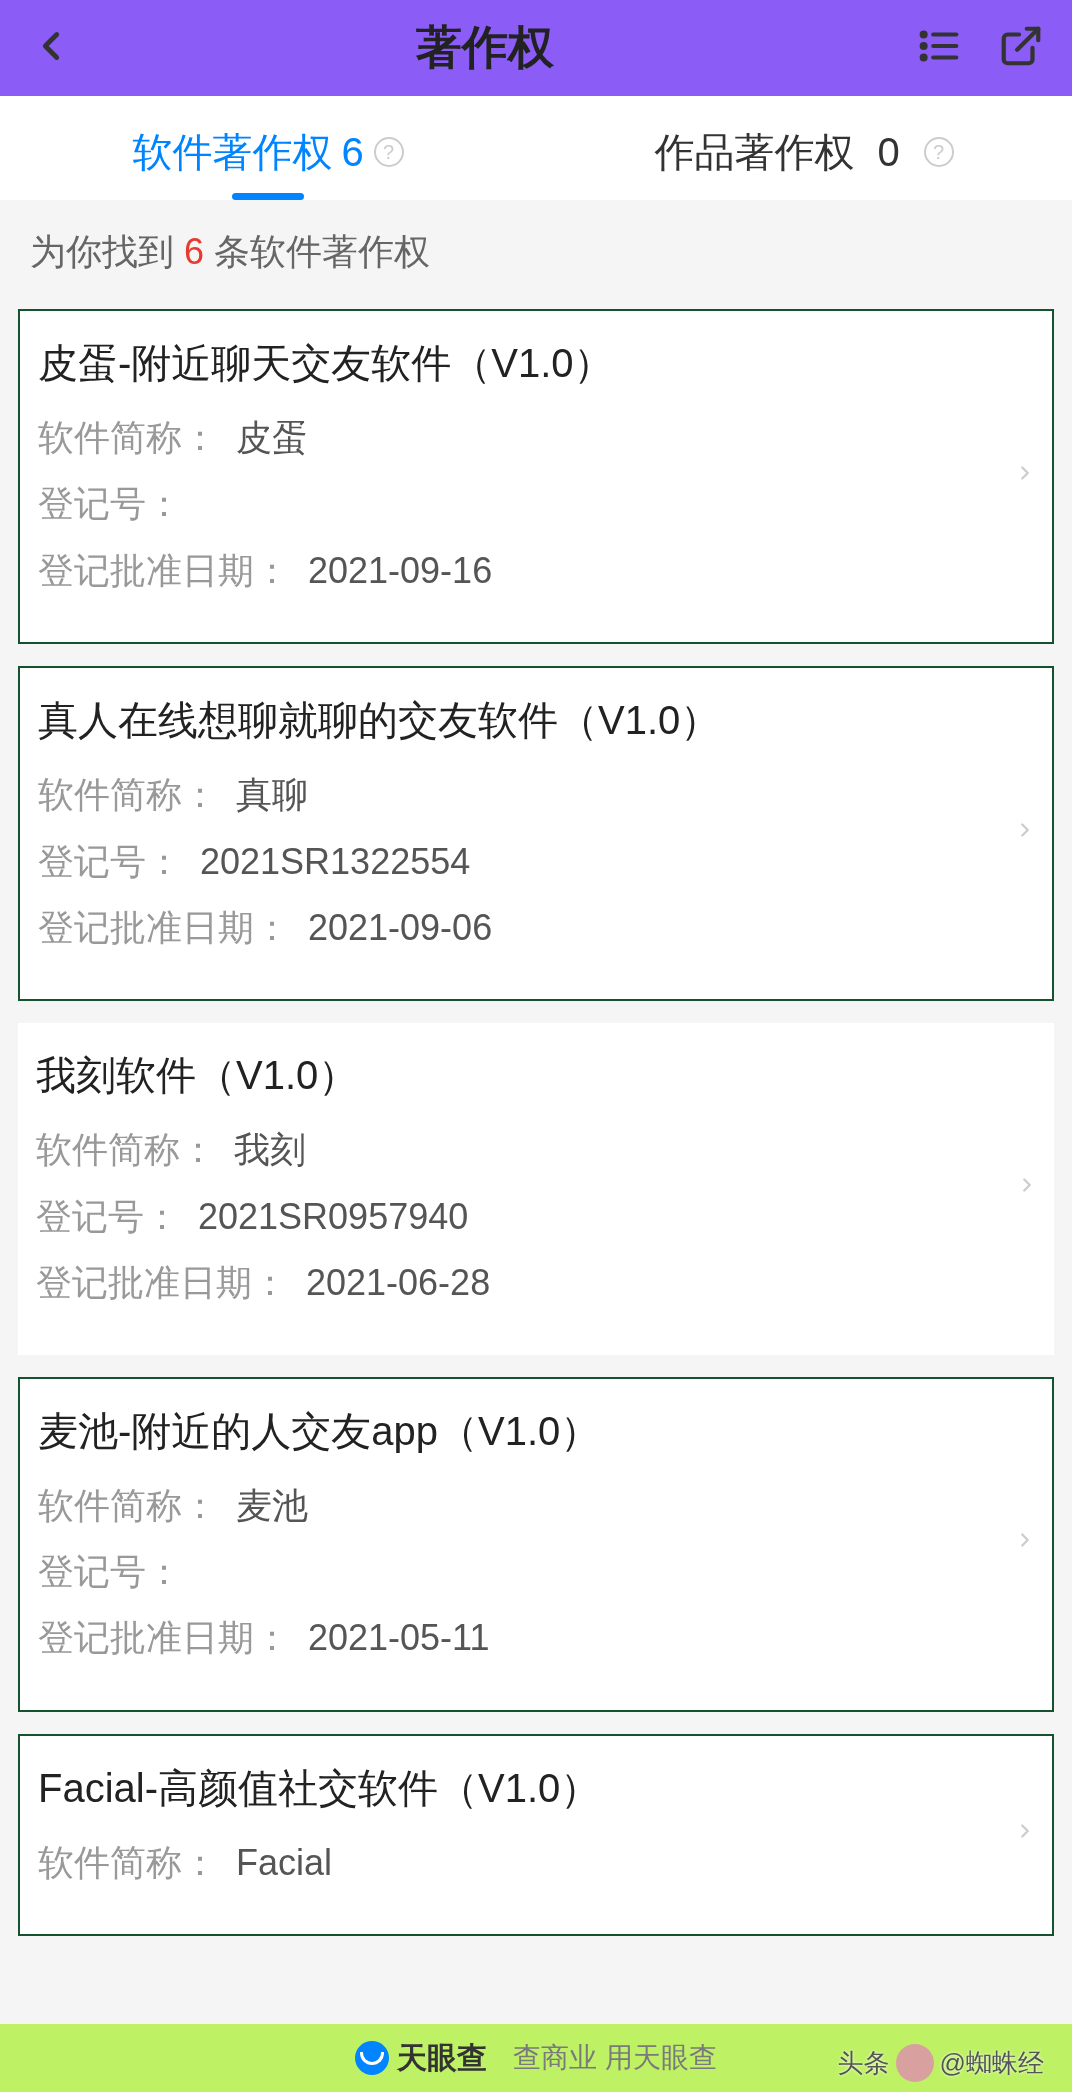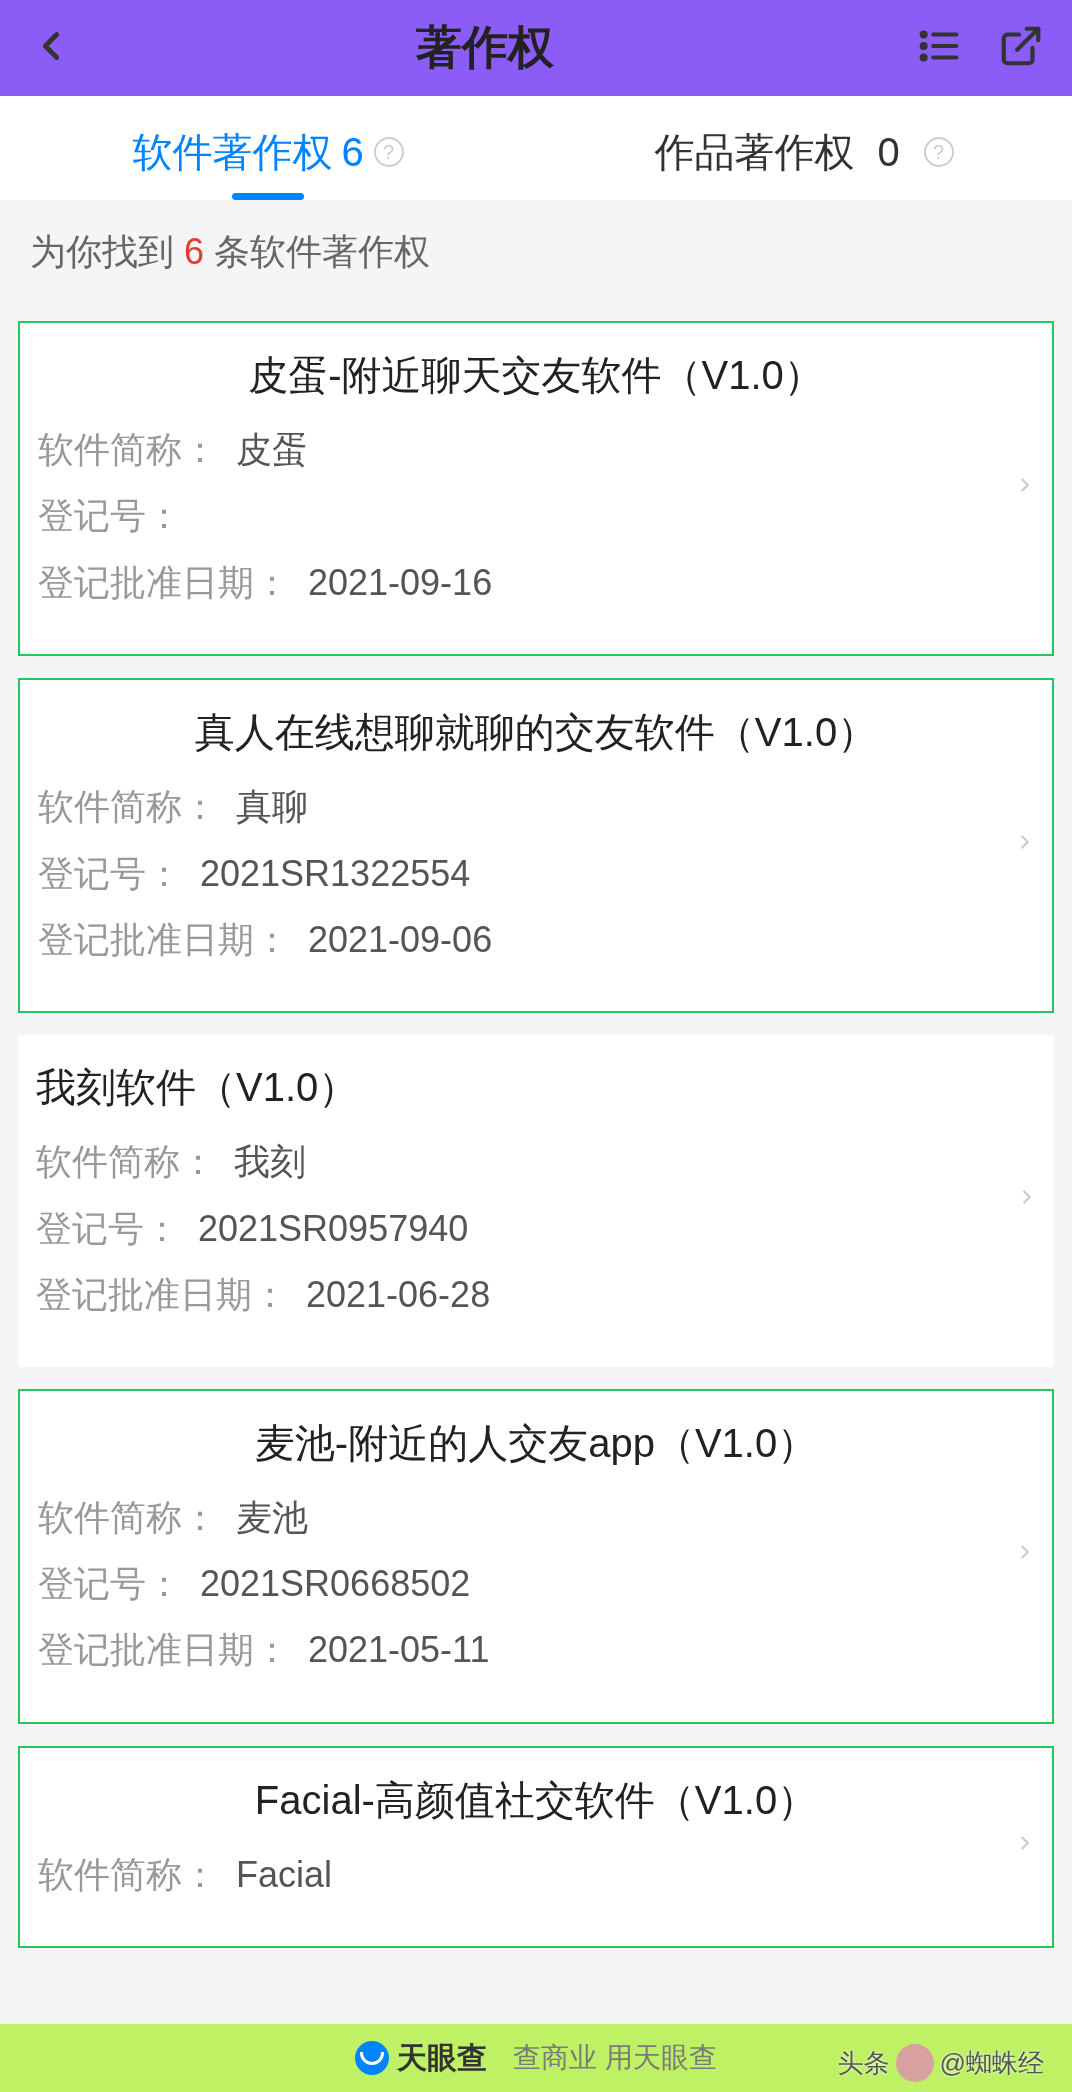--- a/index.html
+++ b/index.html
@@ -70,34 +70,34 @@
     border: 2px solid #ccc;
     border-radius: 50%;
     display: inline-flex;
     align-items: center;
     justify-content: center;
     font-size: 20px;
     color: #ccc;
     margin-left: 4px;
   }
   .summary {
-    padding: 28px 30px 44px;
+    padding: 28px 30px 32px;
     font-size: 36px;
     color: #666;
     background: #f5f5f5;
   }
   .summary-count { color: #e63b2e; }
   .list { padding: 0 18px; }
   .card {
     background: #fff;
     margin-bottom: 22px;
     padding: 26px 18px 30px 18px;
     position: relative;
   }
-  .card.highlighted { border: 2px solid #22c55e; text-align: center; }
+  .card.highlighted { border: 2px solid #14532d; }
   .card-title {
     font-size: 40px;
     color: #222;
     font-weight: 500;
     margin-bottom: 24px;
     line-height: 1.3;
   }
   .card-row {
     display: flex;
     font-size: 36px;
@@ -272,21 +272,20 @@
     </div>
     </div>
     <div class="card highlighted">
     <div class="card-title">麦池-附近的人交友app（V1.0）</div>
     <div class="card-row">
         <span class="card-label">软件简称：</span>
         <span class="card-value">麦池</span>
       </div>
       <div class="card-row">
         <span class="card-label">登记号：</span>
-        <span class="card-value">2021SR0668502</span>
       </div>
       <div class="card-row">
         <span class="card-label">登记批准日期：</span>
         <span class="card-value">2021-05-11</span>
       </div>
     <div class="card-chevron">
       <svg width="22" height="38" viewBox="0 0 24 24" fill="none" stroke="#ccc" stroke-width="2.5" stroke-linecap="round" stroke-linejoin="round">
           <polyline points="9 18 15 12 9 6"></polyline>
         </svg>
     </div>

